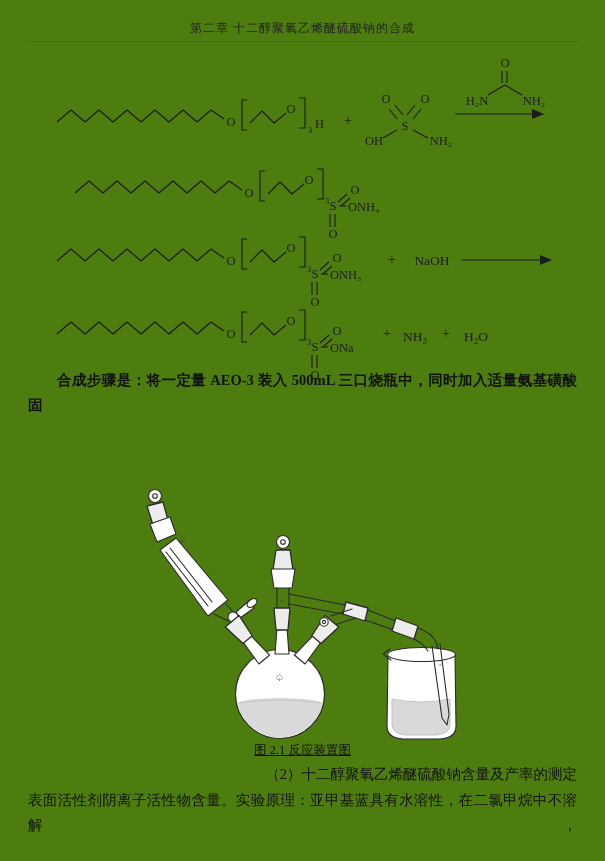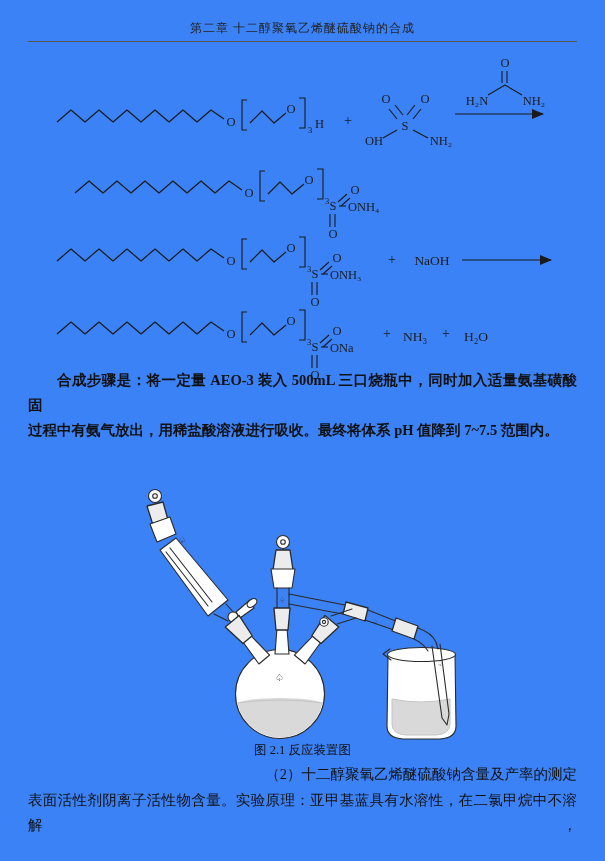--- a/index.html
+++ b/index.html
@@ -1,39 +1,39 @@
 <!DOCTYPE html>
 <html><head>
 <meta charset="utf-8">
 <style>
   html,body{margin:0;padding:0;background:#888;}
   .page{
     position:relative;width:605px;height:861px;margin:0 auto;
-    background:#3b82f6;overflow:hidden;color:#1a1a1a;
+    background:#4d7c0f;overflow:hidden;color:#1a1a1a;
     font-family:"Liberation Serif","DejaVu Serif",serif;
   }
   .header-title{
     position:absolute;top:20px;left:0;width:605px;text-align:center;
     font-size:12px;letter-spacing:1px;color:#222;
   }
   .header-rule{
     position:absolute;top:41px;left:28px;width:549px;height:0;
     border-top:1.2px solid #555;
   }
   .scheme-svg{position:absolute;top:53px;left:0;}
   .para{position:absolute;left:28px;width:549px;font-size:14.5px;line-height:25px;color:#111;}
   .para1{top:368px;font-weight:bold;}
   .para2{top:788px;}
   .cn-line{text-align:justify;text-align-last:justify;white-space:normal;}
   .cn-line.lastline{text-align-last:left;}
   .cn-line.indent{text-indent:2em;}
   .fig-svg{position:absolute;top:482px;left:100px;}
   .fig-caption{
     position:absolute;top:742px;left:0;width:605px;text-align:center;
-    font-size:12.5px;color:#111;
+    font-size:12.5px;color:#111;text-decoration:underline;
   }
   .section-heading{
     position:absolute;top:762px;left:28px;width:549px;
     font-size:14.5px;line-height:25px;text-indent:2em;color:#111;text-align:right;
   }
   svg text{fill:#1b1b1b;font-family:"Liberation Serif","DejaVu Serif",serif;}
   .atom{font-size:12.5px;}
   .atom-sm{font-size:8.5px;}
   .plus{font-size:14px;}
   .reagent{font-size:13.5px;}
@@ -144,21 +144,20 @@
       <text class="atom" x="330" y="299">ONa</text>
       <text class="plus" x="387" y="285" text-anchor="middle">+</text>
       <text class="reagent" x="415" y="288" text-anchor="middle">NH₃</text>
       <text class="plus" x="446" y="285" text-anchor="middle">+</text>
       <text class="reagent" x="476" y="288" text-anchor="middle">H₂O</text>
     </g>
   </svg>
 
   <div class="para para1">
     <div class="cn-line indent">合成步骤是：将一定量 AEO-3 装入 500mL 三口烧瓶中，同时加入适量氨基磺酸固</div>
-    <div class="cn-line lastline">过程中有氨气放出，用稀盐酸溶液进行吸收。最终将体系 pH 值降到 7~7.5 范围内。</div>
   </div>
 
   <svg class="fig-svg" width="400" height="262" viewBox="0 0 400 262">
     <defs>
       <clipPath id="flaskclip">
           <circle cx="180" cy="212" r="43.5"></circle>
         </clipPath>
     </defs>
 
     <g>

